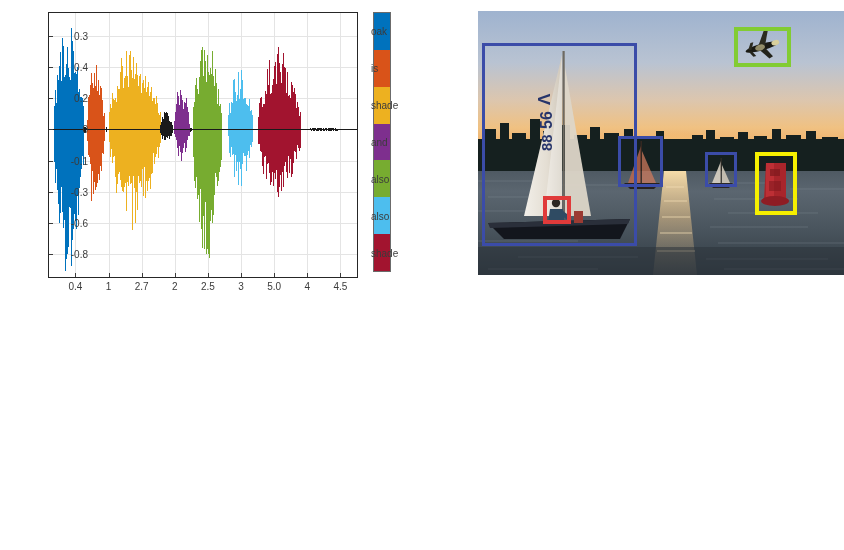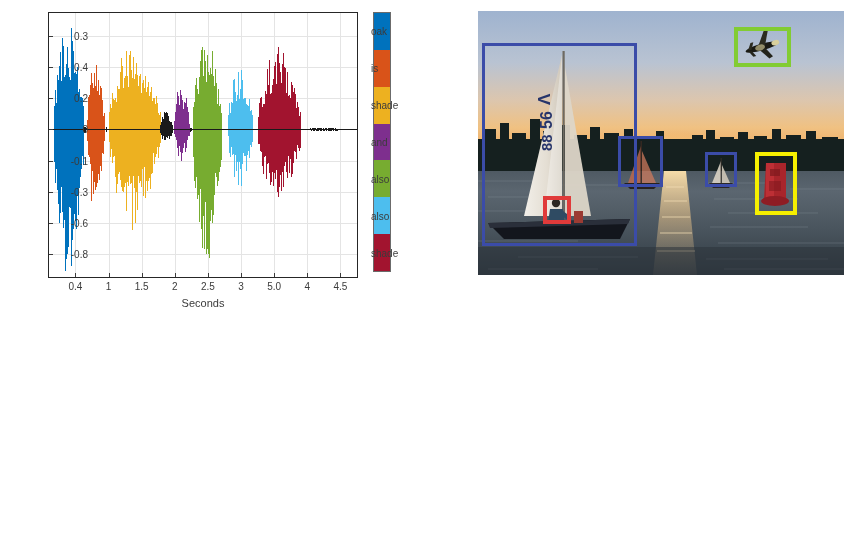--- a/index.html
+++ b/index.html
@@ -408,30 +408,29 @@
         <div class="ytick-label" style="top: 98.4118px;">0.2</div>
         <div class="ytick-label" style="top: 129.471px;">0</div>
         <div class="ytick-label" style="top: 160.529px;">-0.1</div>
         <div class="ytick-label" style="top: 191.588px;">-0.3</div>
         <div class="ytick-label" style="top: 222.647px;">-0.6</div>
         <div class="ytick-label" style="top: 253.706px;">-0.8</div>
       </div>
     <div id="xtick-labels">
         <div class="xtick-label" style="left: 75.4946px;">0.4</div>
         <div class="xtick-label" style="left: 108.613px;">1</div>
-        <div class="xtick-label" style="left: 141.731px;">1.5</div>
+        <div class="xtick-label" style="left: 141.731px;">2.7</div>
         <div class="xtick-label" style="left: 174.849px;">2</div>
         <div class="xtick-label" style="left: 207.968px;">2.5</div>
         <div class="xtick-label" style="left: 241.086px;">3</div>
         <div class="xtick-label" style="left: 274.204px;">5.0</div>
         <div class="xtick-label" style="left: 307.323px;">4</div>
         <div class="xtick-label" style="left: 340.441px;">4.5</div>
       </div>
 
-    <div id="xaxis-title">Seconds</div>
 
     <div id="colorbar">
         <div class="cb-seg" style="top: 0%; height: 14.2857%; background: rgb(0, 114, 189);"></div>
         <div class="cb-seg" style="top: 14.2857%; height: 14.2857%; background: rgb(217, 83, 25);"></div>
         <div class="cb-seg" style="top: 28.5714%; height: 14.2857%; background: rgb(237, 177, 32);"></div>
         <div class="cb-seg" style="top: 42.8571%; height: 14.2857%; background: rgb(126, 47, 142);"></div>
         <div class="cb-seg" style="top: 57.1429%; height: 14.2857%; background: rgb(119, 172, 48);"></div>
         <div class="cb-seg" style="top: 71.4286%; height: 14.2857%; background: rgb(77, 190, 238);"></div>
         <div class="cb-seg" style="top: 85.7143%; height: 14.2857%; background: rgb(162, 20, 47);"></div>
       </div>

